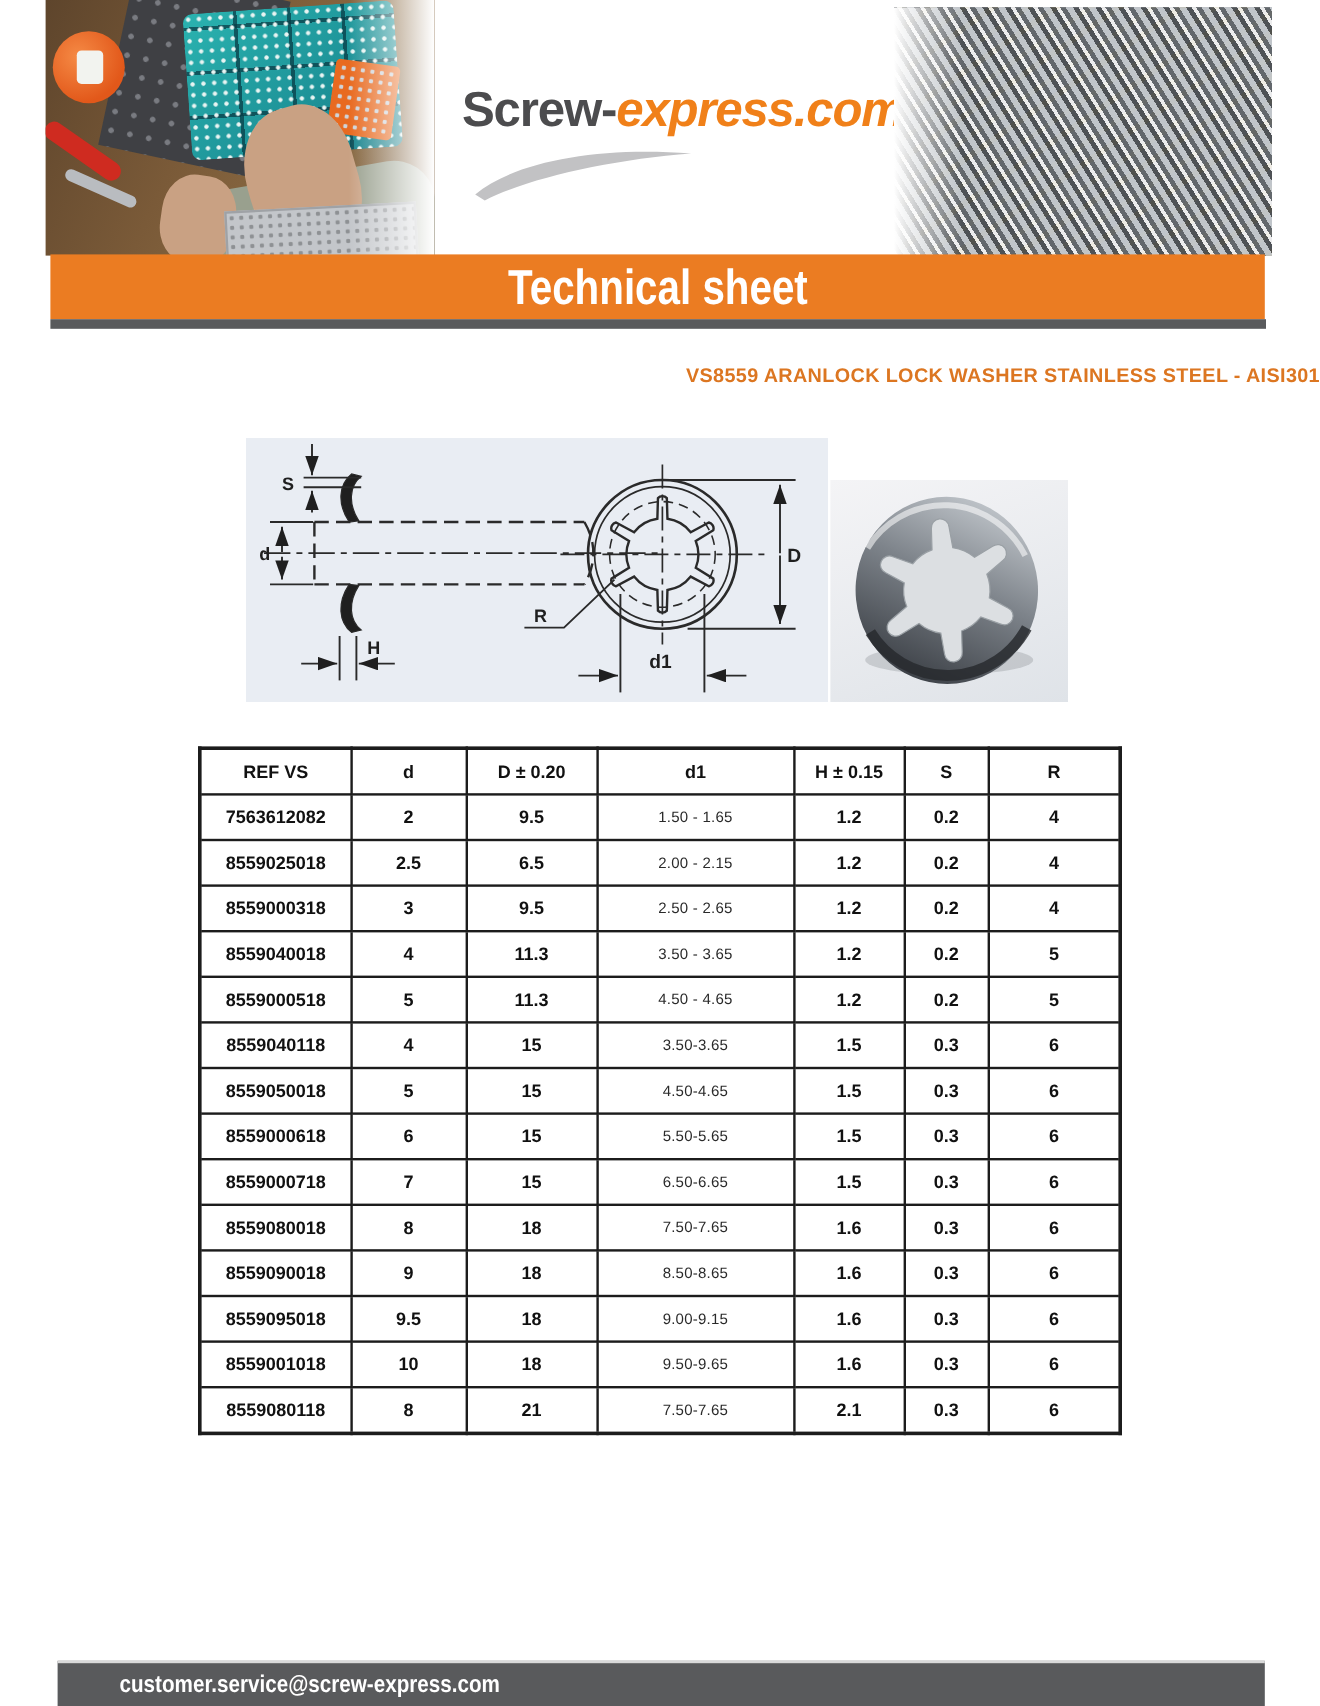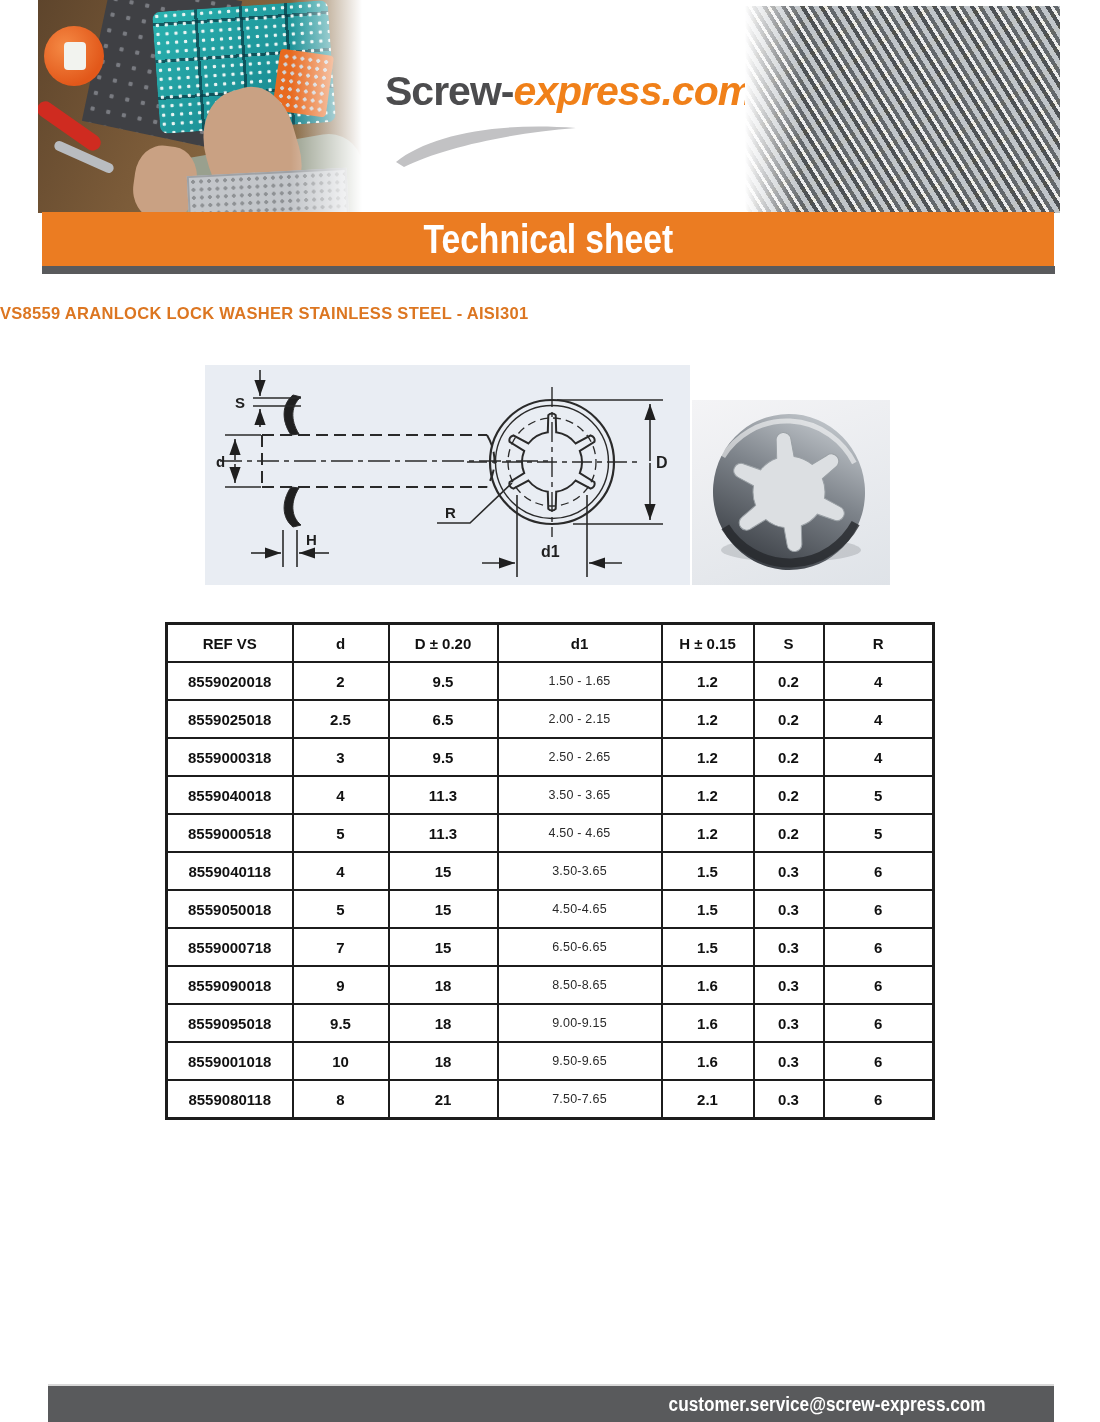--- a/index.html
+++ b/index.html
@@ -60,39 +60,39 @@
   .swoosh{position:absolute;left:388px;top:118px;}
 
   
   .banner{position:absolute;left:42px;top:212px;width:1012px;height:54px;background:#EB7C22;
     display:flex;align-items:center;justify-content:center;}
   .banner span{display:inline-block;color:#ffffff;font-size:41px;font-weight:700;
     transform:scaleX(.82);letter-spacing:0;}
   .banner-shadow{position:absolute;left:42px;top:266px;width:1013px;height:8px;background:#595a5c;}
 
   
-  .product-title{position:absolute;left:0;right:0;top:304px;margin:0;text-align:left;
+  .product-title{position:absolute;left:0;right:0;top:304px;margin:0;text-align:right;
     color:#DC7621;font-size:16.5px;font-weight:700;letter-spacing:.3px;}
 
   
   .drawing{position:absolute;left:205px;top:365px;width:485px;height:220px;background:#e9edf3;}
   .washer-photo{position:absolute;left:692px;top:400px;width:198px;height:185px;
     background:linear-gradient(160deg,#f4f4f6,#dfe3e8);}
 
   
   table.spec{position:absolute;left:165px;top:622px;width:767px;border-collapse:collapse;
     table-layout:fixed;border:3px solid #1c1c1c;}
   table.spec th,table.spec td{border:2px solid #1c1c1c;text-align:center;vertical-align:middle;
     height:36px;padding:0;color:#111;font-weight:700;font-size:15px;}
   table.spec td.c-d1{font-weight:400;font-size:12.5px;letter-spacing:.2px;color:#2a2a2a;}
 
   
   .footer{position:absolute;left:48px;top:1384px;width:1006px;height:38px;background:#595a5c;
     border-top:2px solid #d9d9d9;box-sizing:border-box;display:flex;align-items:center;
-    justify-content:flex-end;padding-right:68px;}
+    justify-content:flex-start;padding-right:68px;}
   .footer span{display:inline-block;color:#ffffff;font-size:20px;font-weight:700;
     transform:scaleX(.86);transform-origin:right center;}
 </style>
 </head>
 <body>
 
 <div class="page">
 
   <div>
     <div class="photo-left">
@@ -242,21 +242,21 @@
         <th>d</th>
         <th>D ± 0.20</th>
         <th>d1</th>
         <th>H ± 0.15</th>
         <th>S</th>
         <th>R</th>
       </tr>
     </thead>
     <tbody>
         <tr>
-          <td class="c-ref">8559020018</td>
+          <td class="c-ref">7563612082</td>
           <td>2</td>
           <td>9.5</td>
           <td class="c-d1">1.50 - 1.65</td>
           <td>1.2</td>
           <td>0.2</td>
           <td>4</td>
         </tr>
         <tr>
           <td class="c-ref">8559025018</td>
           <td>2.5</td>
@@ -305,29 +305,47 @@
         <tr>
           <td class="c-ref">8559050018</td>
           <td>5</td>
           <td>15</td>
           <td class="c-d1">4.50-4.65</td>
           <td>1.5</td>
           <td>0.3</td>
           <td>6</td>
         </tr>
         <tr>
+          <td class="c-ref">8559000618</td>
+          <td>6</td>
+          <td>15</td>
+          <td class="c-d1">5.50-5.65</td>
+          <td>1.5</td>
+          <td>0.3</td>
+          <td>6</td>
+        </tr>
+        <tr>
           <td class="c-ref">8559000718</td>
           <td>7</td>
           <td>15</td>
           <td class="c-d1">6.50-6.65</td>
           <td>1.5</td>
           <td>0.3</td>
           <td>6</td>
         </tr>
         <tr>
+          <td class="c-ref">8559080018</td>
+          <td>8</td>
+          <td>18</td>
+          <td class="c-d1">7.50-7.65</td>
+          <td>1.6</td>
+          <td>0.3</td>
+          <td>6</td>
+        </tr>
+        <tr>
           <td class="c-ref">8559090018</td>
           <td>9</td>
           <td>18</td>
           <td class="c-d1">8.50-8.65</td>
           <td>1.6</td>
           <td>0.3</td>
           <td>6</td>
         </tr>
         <tr>
           <td class="c-ref">8559095018</td>

